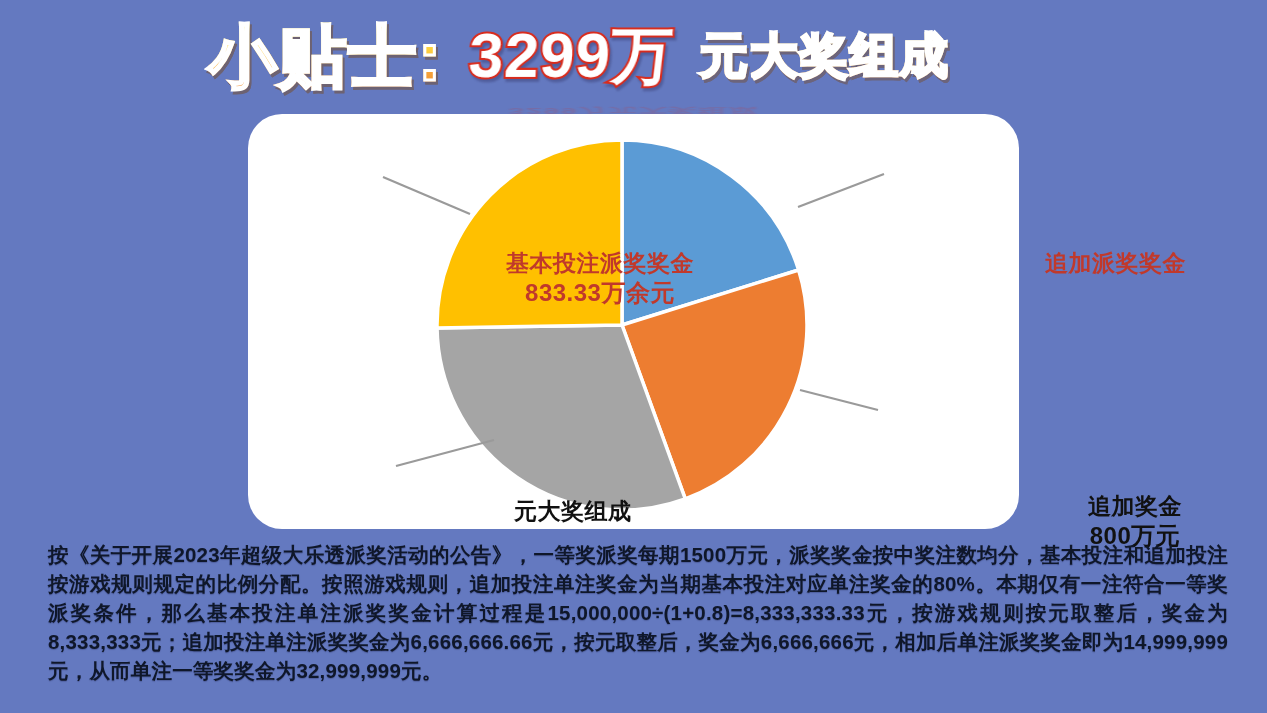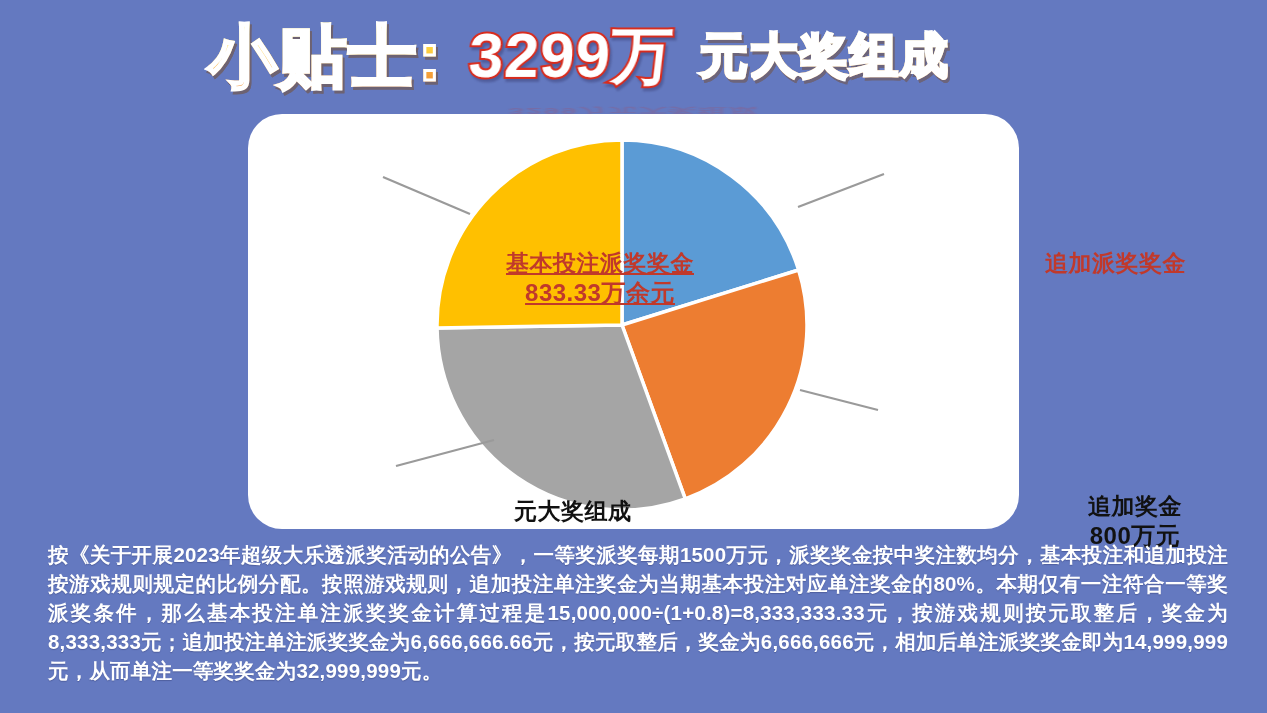--- a/index.html
+++ b/index.html
@@ -98,31 +98,31 @@
     text-align: center;
     line-height: 1.25;
     font-weight: 700;
     white-space: nowrap;
   }
   .pie-label .lbl-name { display: block; font-size: 23px; letter-spacing: .5px; }
   .pie-label .lbl-val  { display: block; font-size: 24px; letter-spacing: .5px; }
   .lbl-red  { color: #c0392b; }
   .lbl-dark { color: #111111; }
 
-  #label-basic-bonus   { left: 258px; top: 135px; text-decoration: underline; }
+  #label-basic-bonus   { left: 258px; top: 135px; }
   #label-extra-bonus   { left: 797px; top: 135px; }
   #label-basic-prize   { left: 266px; top: 383px; }
   #label-extra-prize   { left: 840px; top: 378px; }
 
   
   #footnote {
     position: absolute;
     left: 48px; top: 540px;
     width: 1180px;
-    color: #ffffff;
+    color: #0f172a;
     font-size: 20.5px;
     font-weight: 700;
     line-height: 29px;
     text-align: justify;
     text-justify: inter-ideograph;
     letter-spacing: .2px;
     text-shadow: 0 1px 1px rgba(40,45,95,.35);
   }
 </style>
 </head>

